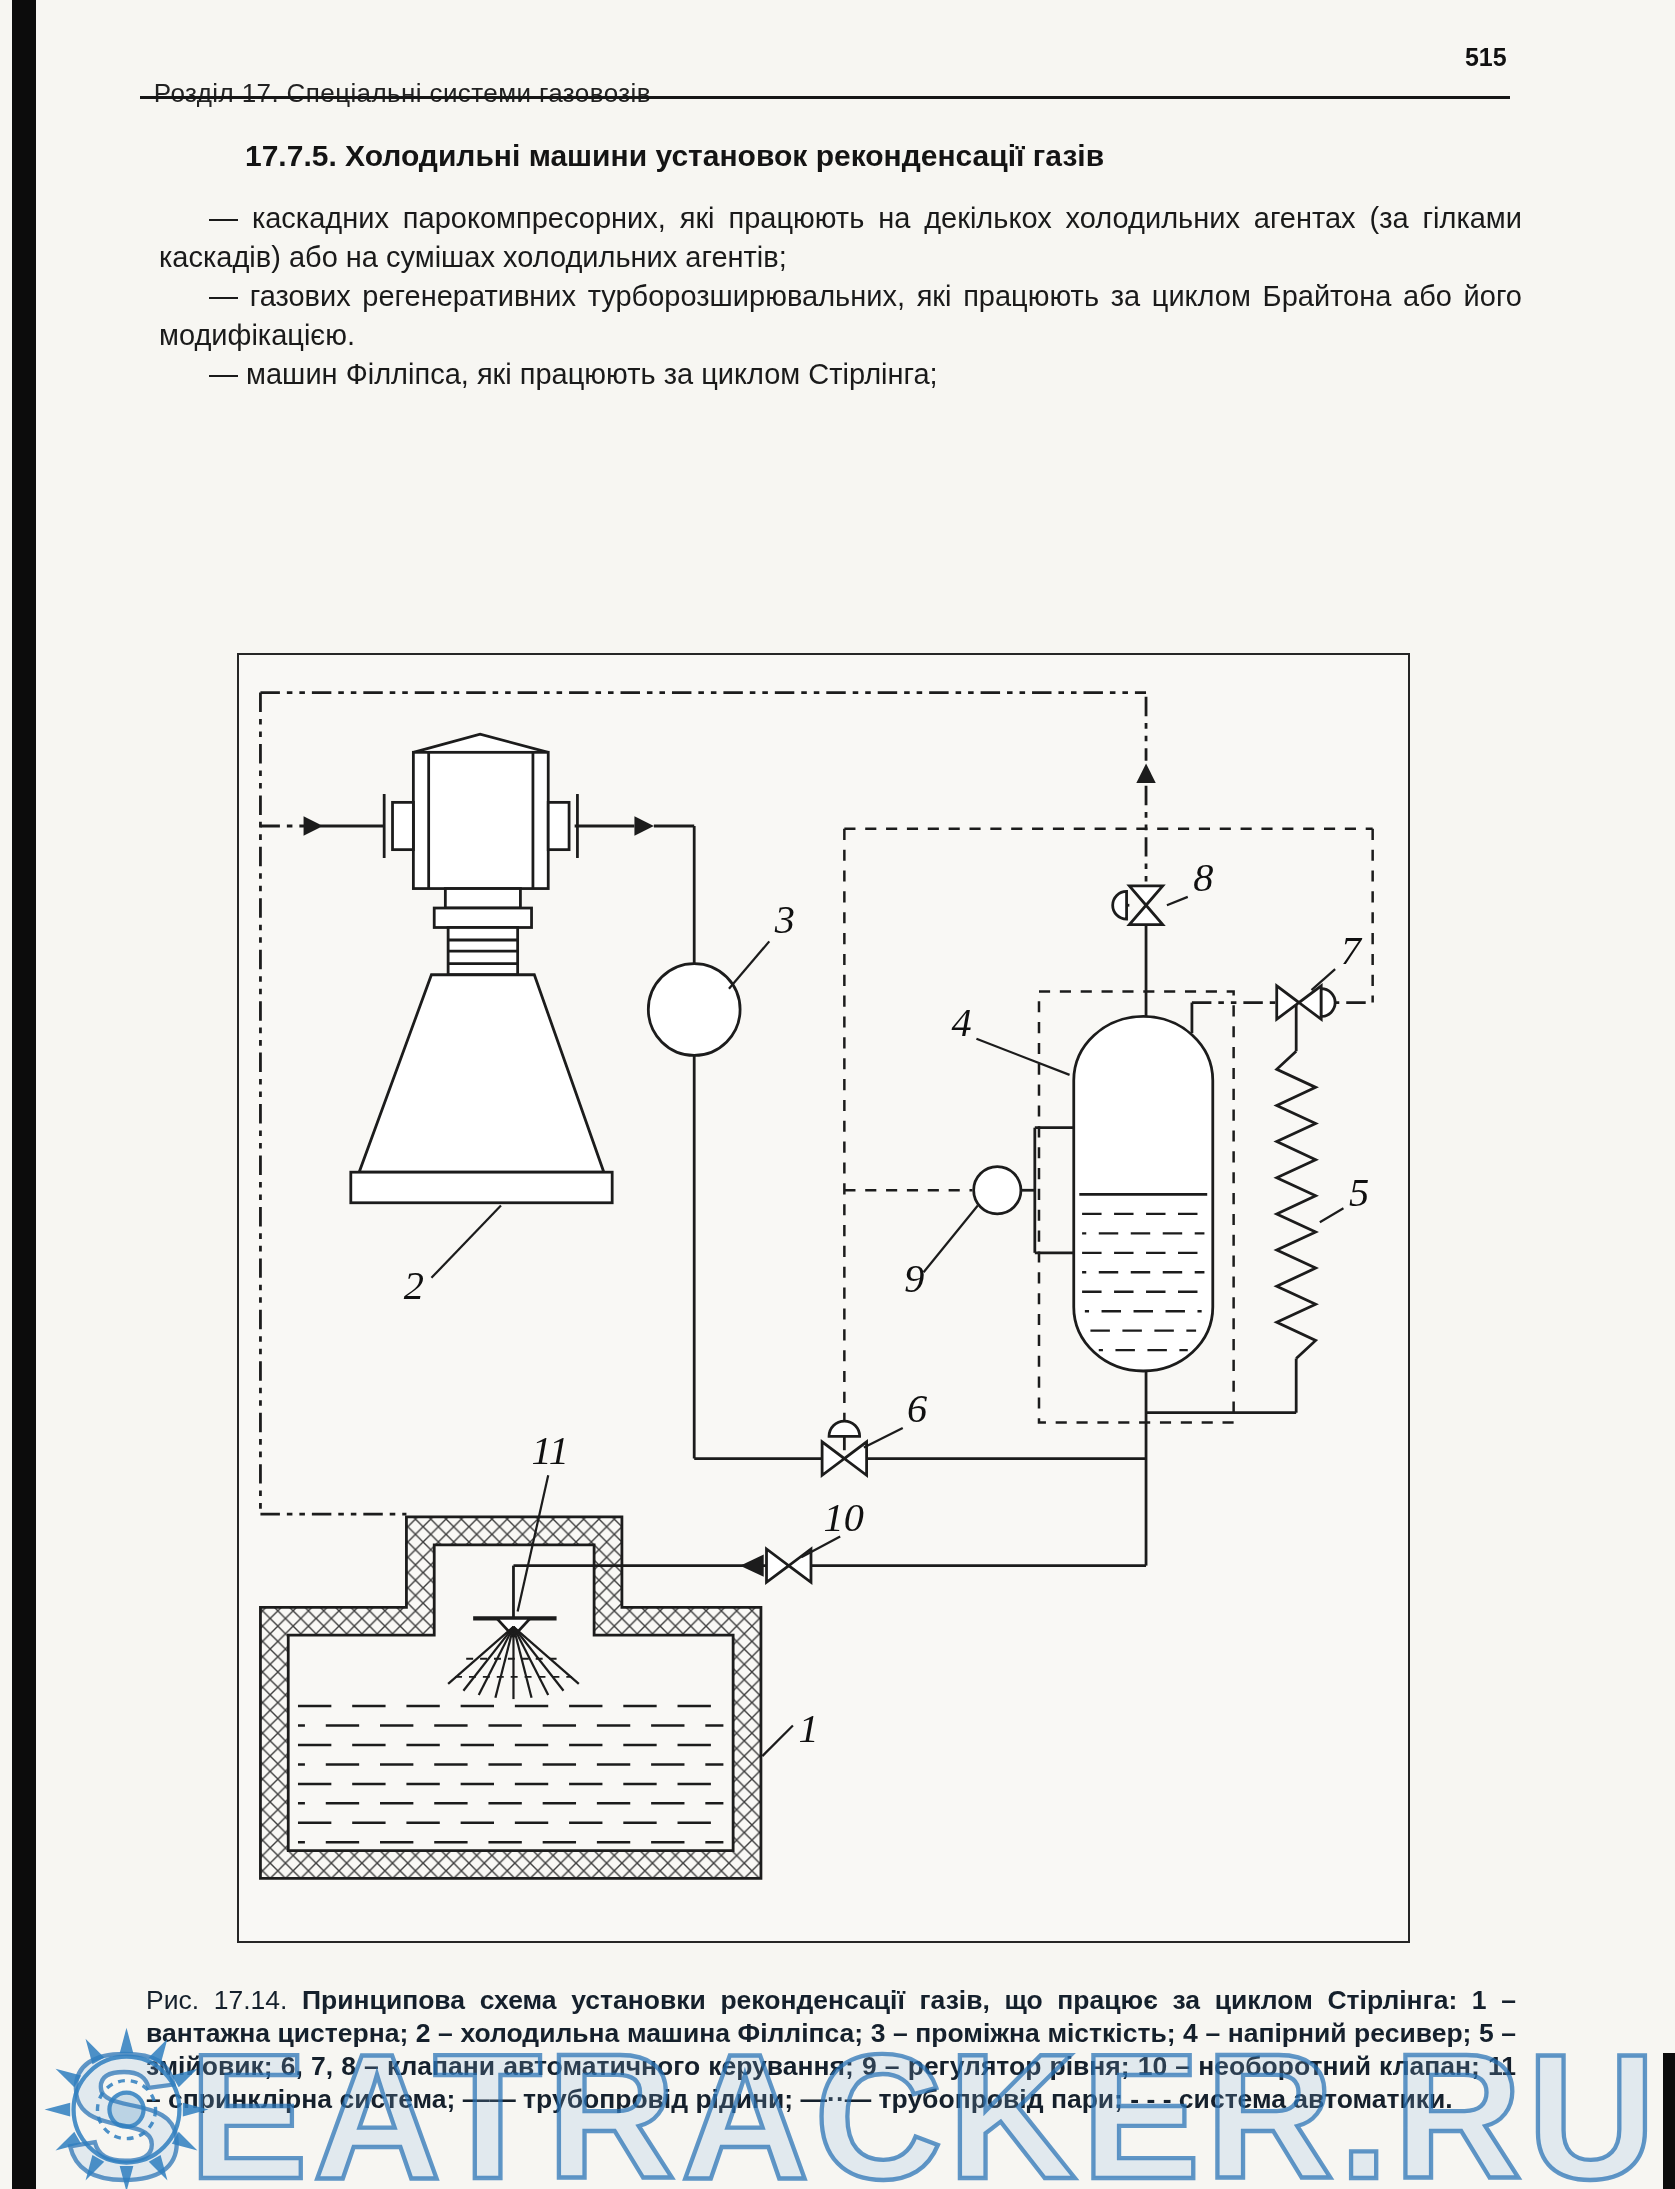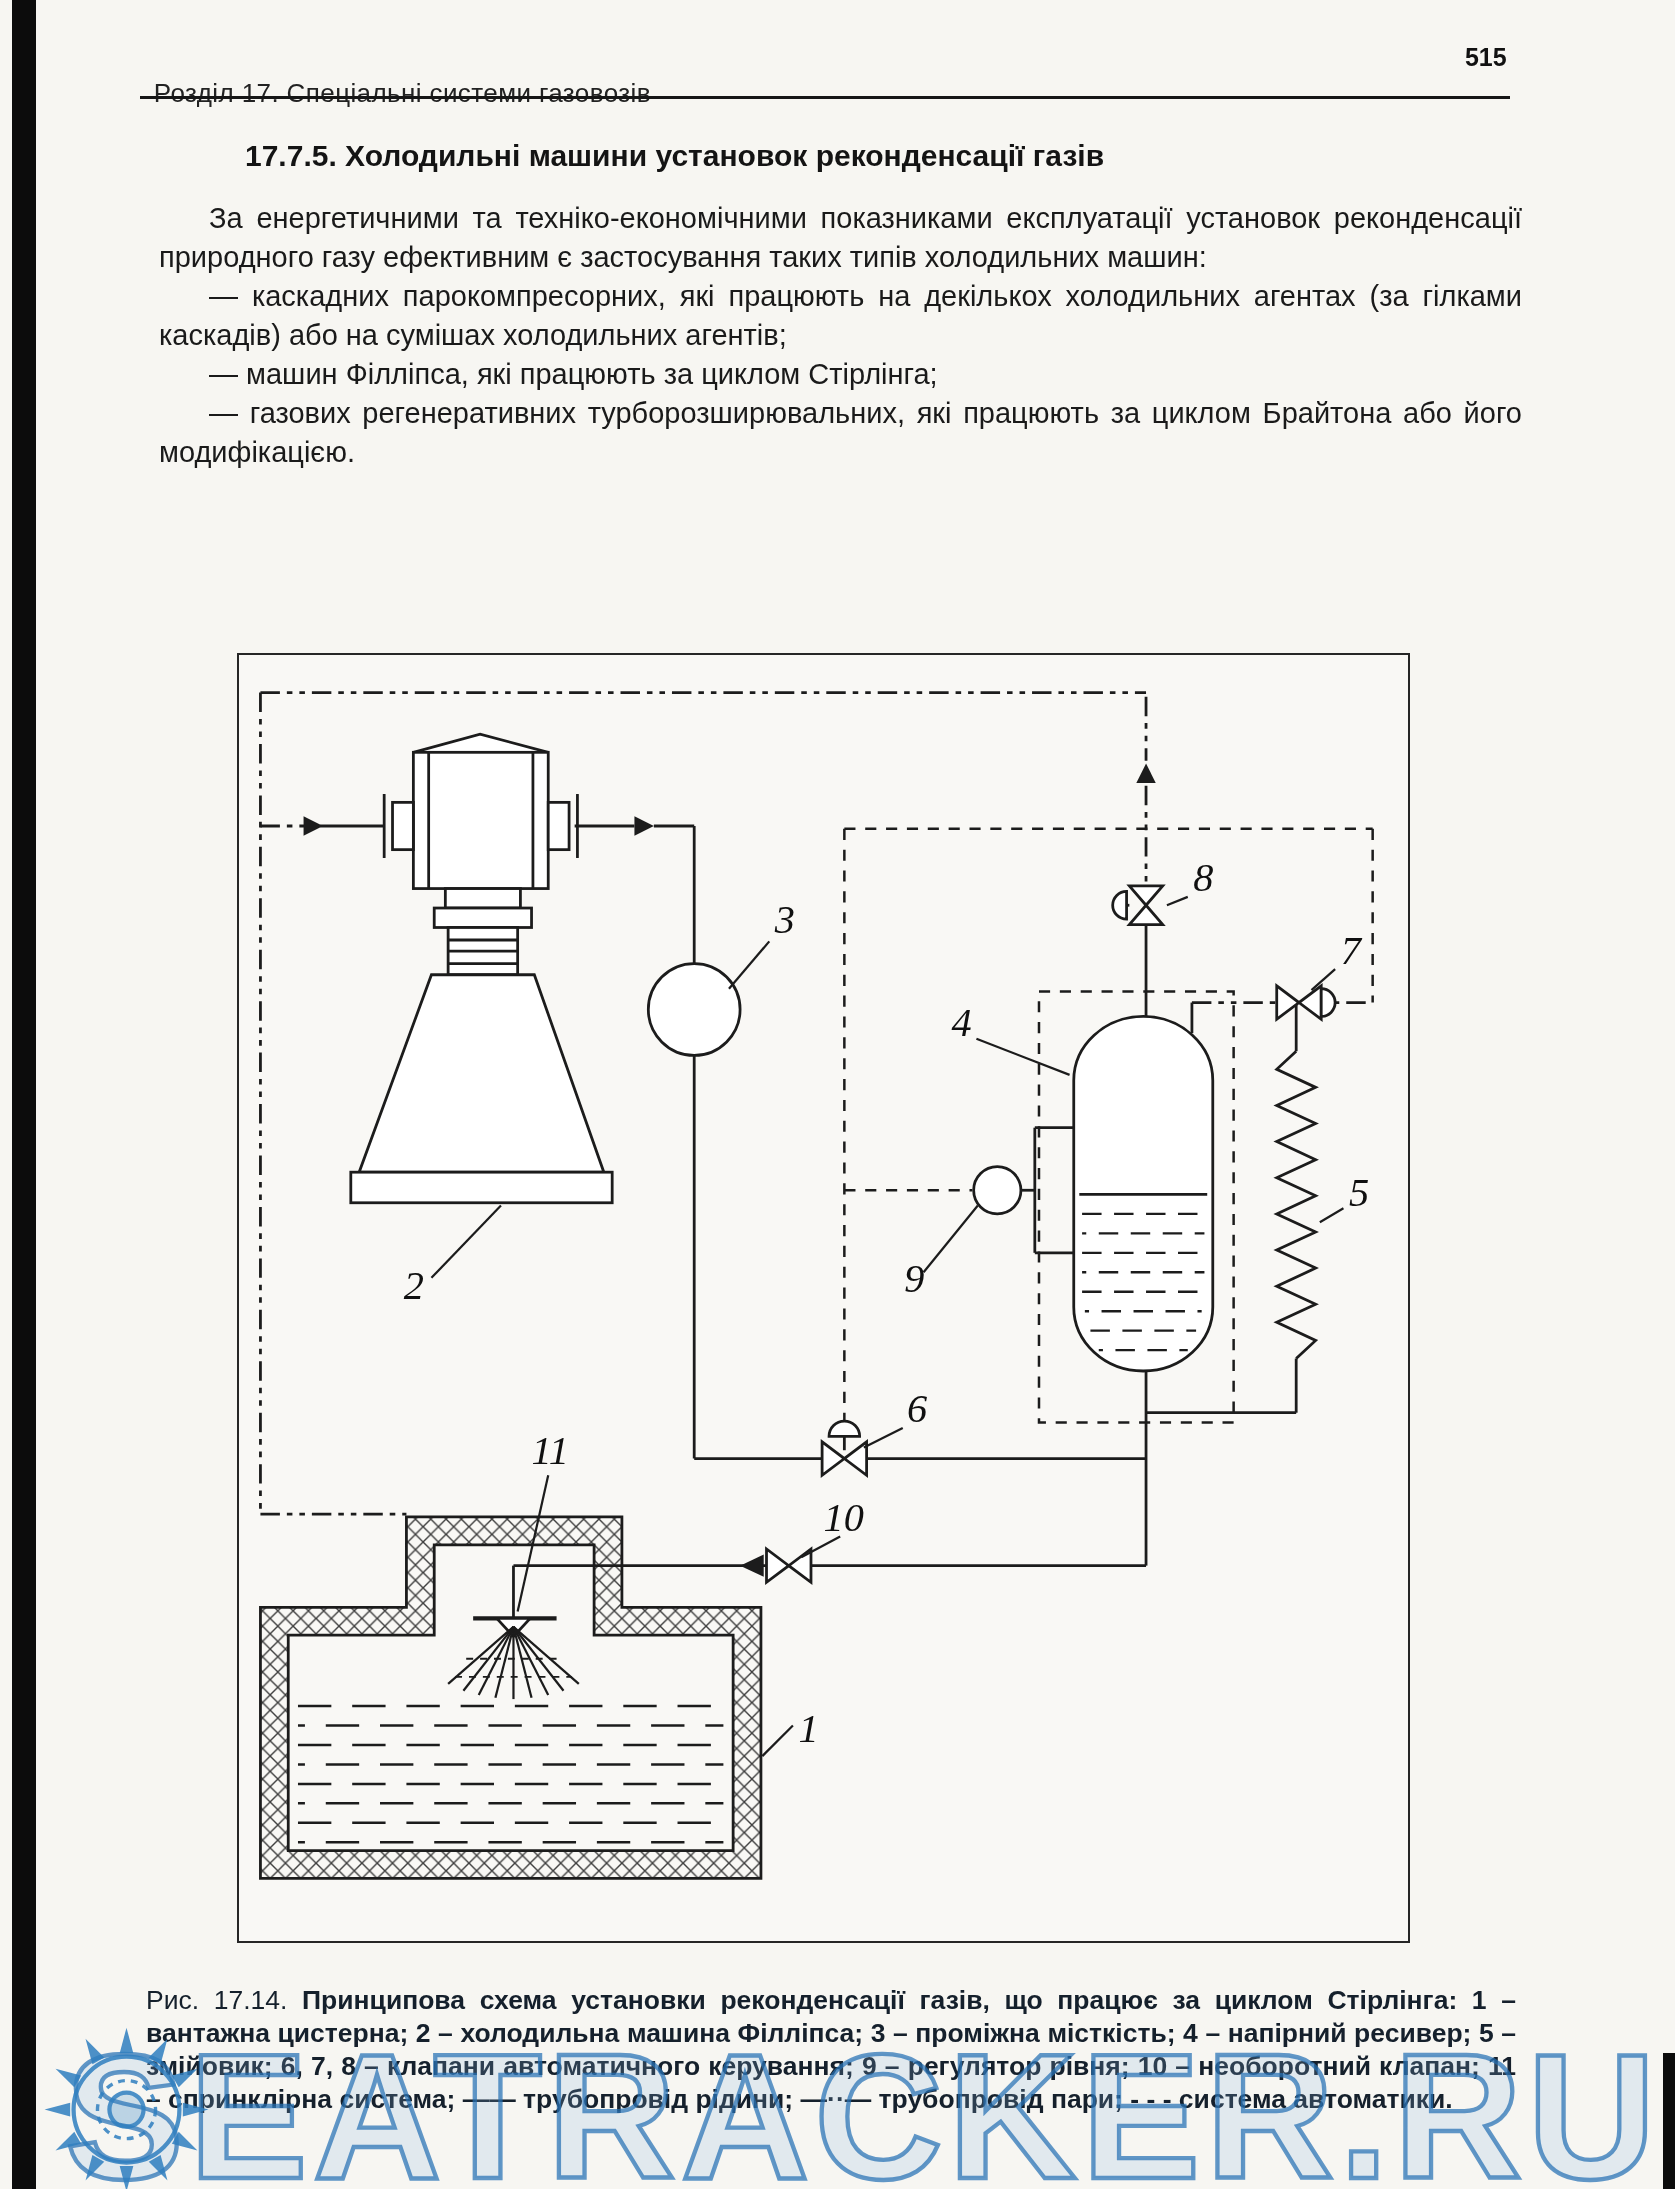--- a/index.html
+++ b/index.html
@@ -38,24 +38,23 @@
 <div class="edge-bar-right"></div>
 
 <div class="header">
   <span class="chapter">Розділ 17. Спеціальні системи газовозів</span>
   <span class="pagenum">515</span>
 </div>
 <div class="header-rule"></div>
 
 <div class="textblock">
   <div class="section-title">17.7.5. Холодильні машини установок реконденсації газів</div>
-  <p class="para"><span>За енергетичними та техніко-економічними показниками експлуатації установок реконденсації природного газу ефективним є застосування таких типів холодильних машин:</span></p>
   <p class="para"><span class="em">— каскадних парокомпресорних, які працюють на декількох холодильних агентах</span><span> (за гілками каскадів) або на сумішах холодильних агентів;</span></p>
+  <p class="para"><span class="em">— газових регенеративних турборозширювальних, які працюють за циклом Брайтона</span><span> або його модифікацією.</span></p>
   <p class="para"><span class="em">— машин Філліпса, які працюють за циклом Стірлінга;</span></p>
-  <p class="para"><span class="em">— газових регенеративних турборозширювальних, які працюють за циклом Брайтона</span><span> або його модифікацією.</span></p>
 </div>
 
 <div class="figure-frame">
 <svg viewBox="0 0 840 925" preserveAspectRatio="xMidYMid meet">
   <defs>
     <pattern id="hatch" width="11" height="11" patternUnits="userSpaceOnUse">
       <path d="M0,11 L11,0 M-2.75,2.75 L2.75,-2.75 M8.25,13.75 L13.75,8.25 M0,0 L11,11 M-2.75,8.25 L2.75,13.75 M8.25,-2.75 L13.75,2.75" stroke="#3c3c3c" stroke-width="1" fill="none"></path>
     </pattern>
   </defs>
 

